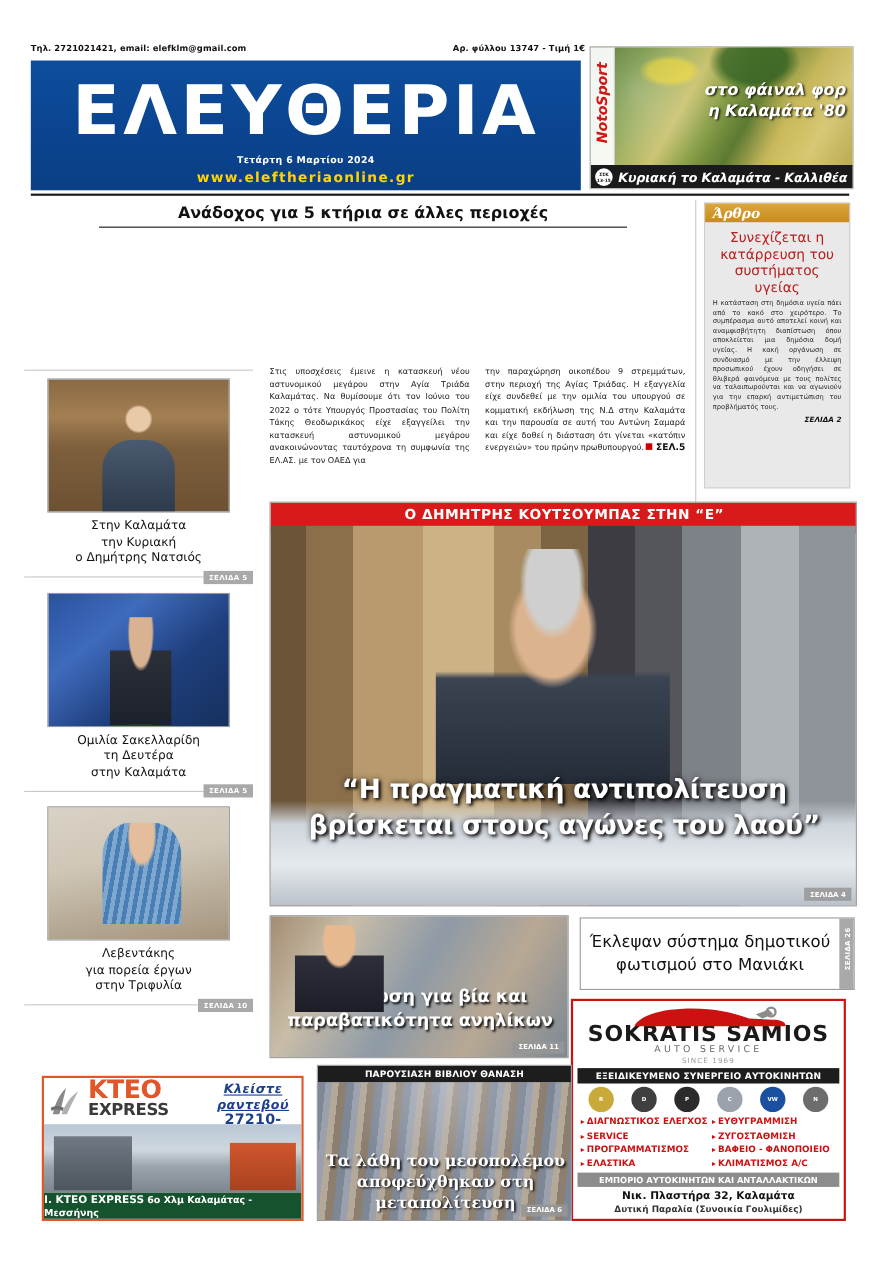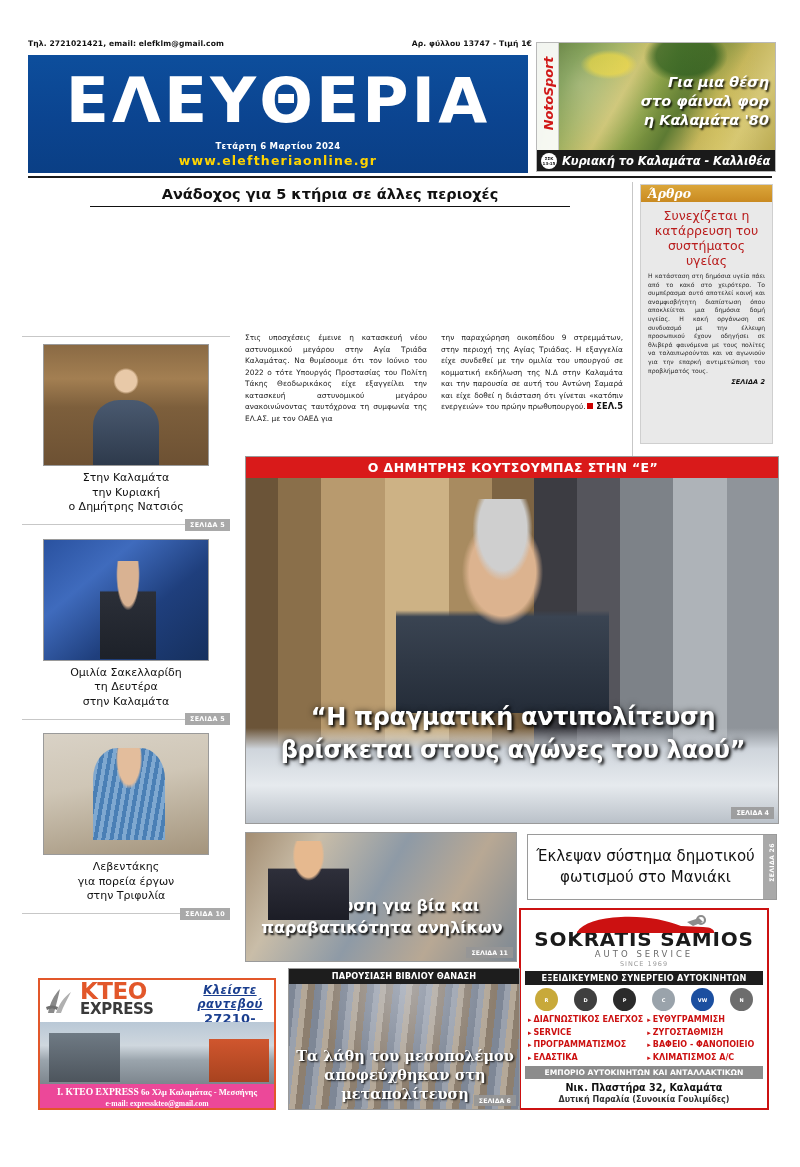--- a/index.html
+++ b/index.html
@@ -437,22 +437,22 @@
   }
   .kteo-photo:after {
     content:""; position:absolute; left:4%; top:18%; width:30%; height:78%;
     background: linear-gradient(180deg,#6f7a84,#4d555d);
   }
   .kteo-photo:before {
     content:""; position:absolute; right:2%; top:28%; width:26%; height:68%;
     background: linear-gradient(180deg,#d0562e,#a8431f);
   }
   .kteo-foot {
-    background: #ec4899; color: #fff; text-align:center;
-    padding: 2px 0; line-height: 11px; font-family: Liberation Serif, serif;
+    background: #14532d; color: #fff; text-align:left;
+    padding: 2px 0; line-height: 11px;
   }
   .kteo-f1 { font-size: 8.6px; font-weight: bold; }
   .kteo-f1 b { font-size: 9.6px; }
   .kteo-f2 { font-size: 7.6px; font-weight: bold; }
 
   
   .book {
     position: absolute; left: 288px; top: 968px;
     width: 232px; height: 142px;
     border: 1px solid #9a9a9a; overflow:hidden;
@@ -501,21 +501,20 @@
     <div class="masthead-date">Τετάρτη 6 Μαρτίου 2024</div>
     <div class="masthead-url">www.eleftheriaonline.gr</div>
   </div>
 
   <div class="sports">
     <div class="sports-photo"></div>
     <div class="notosport">
       <span>NotoSport</span>
     </div>
     <div class="sports-lines">
-      <div>Για μια θέση</div>
       <div>στο φάιναλ φορ</div>
       <div>η Καλαμάτα '80</div>
     </div>
     <div class="sports-strip">
       <div class="sports-badge">
         <span>ΣΣΚ</span>
         <span>13-15</span>
       </div>
       <div class="sports-strip-text">Κυριακή το Καλαμάτα - Καλλιθέα</div>
     </div>

